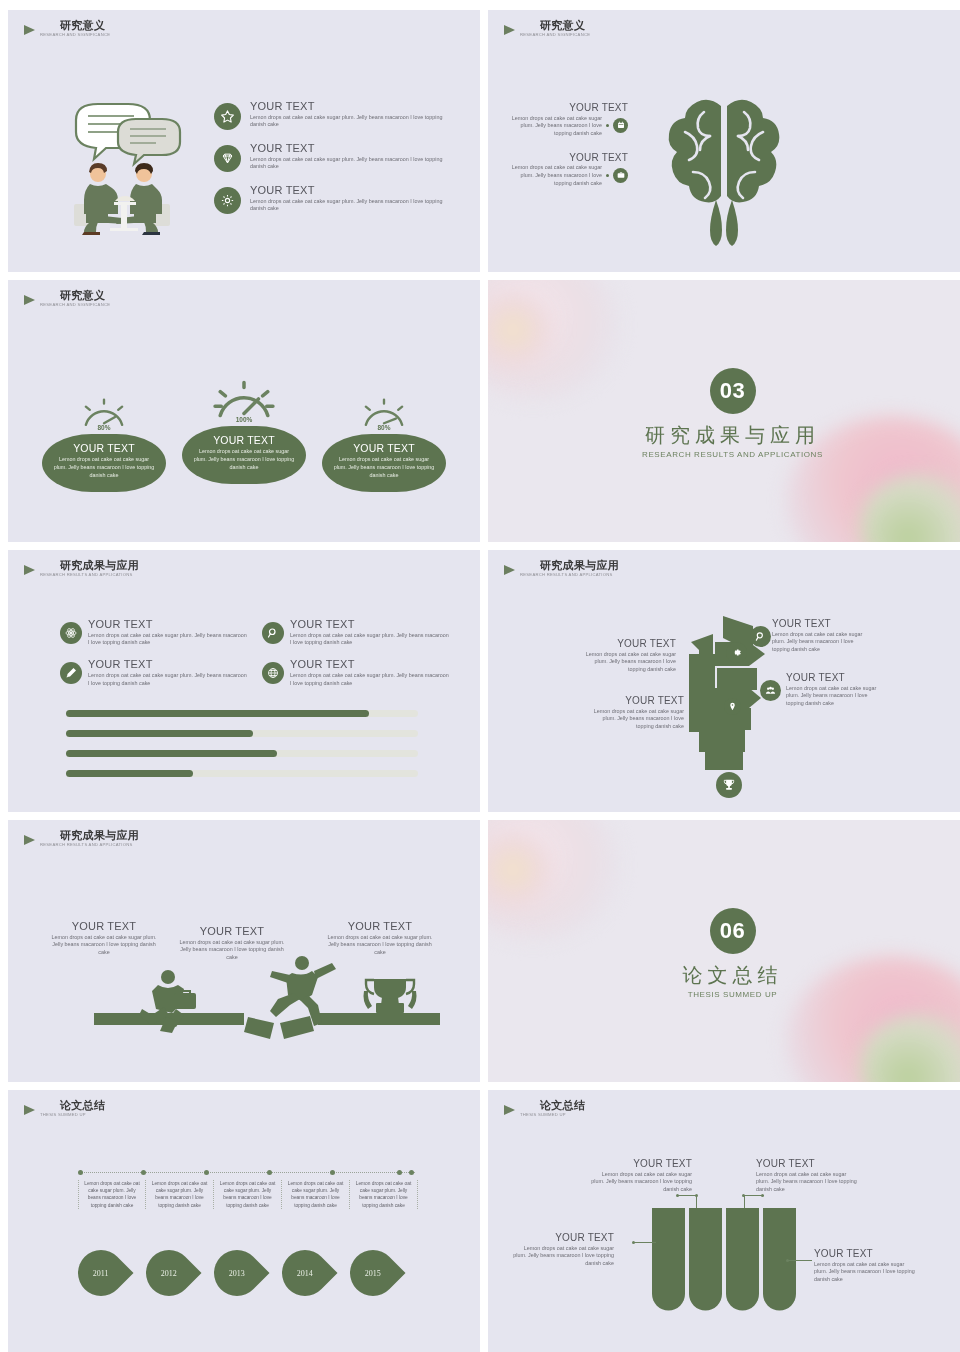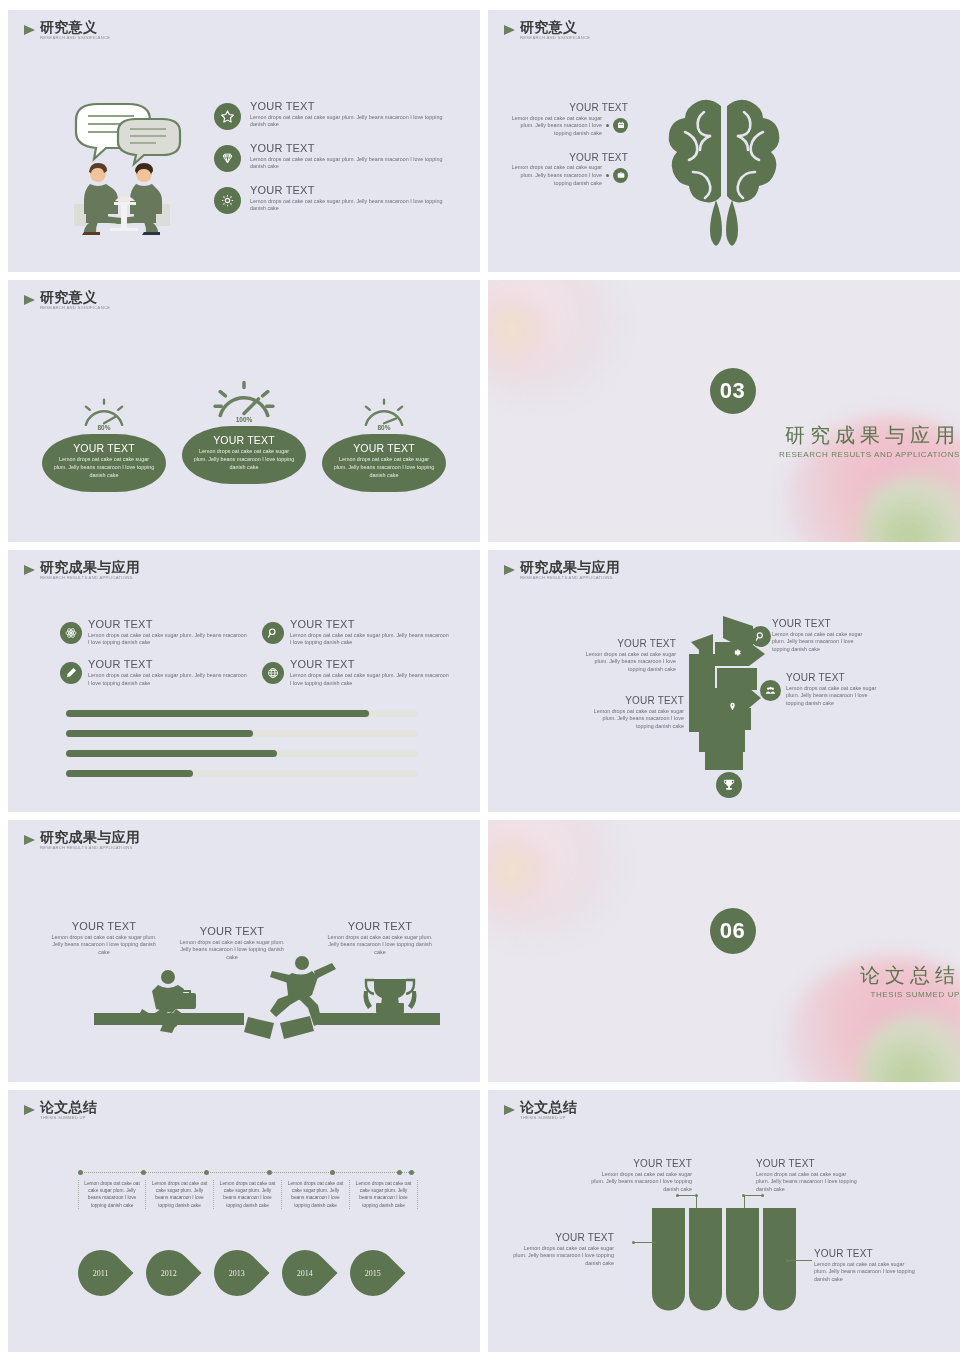--- a/index.html
+++ b/index.html
@@ -27,21 +27,21 @@
 
   
   .hdr { position: absolute; left: 16px; top: 10px; display: flex; align-items: flex-start; gap: 5px; }
   .hdr .arw {
     width: 0; height: 0; margin-top: 5px;
     border-top: 5px solid transparent;
     border-bottom: 5px solid transparent;
     border-left: 11px solid #6c7f60;
   }
   .hdr-tx { line-height: 1.05; }
-  .hdr-cn { font-size: 14px; font-weight: bold; color: #3a3a3a; letter-spacing: .3px; }
+  .hdr-cn { font-size: 11px; font-weight: bold; color: #3a3a3a; letter-spacing: .3px; margin-left: 20px; }
   .hdr-en { font-size: 4.2px; color: #8e8e94; letter-spacing: .25px; margin-top: 1.5px; }
 
   
   .ytitle { font-size: 11px; color: #55555c; letter-spacing: .2px; line-height: 1.1; }
   .ybody  { font-size: 5.4px; color: #6e6e76; line-height: 1.45; margin-top: 1.5px; }
 
   .circ-ico {
     border-radius: 50%; background: #5d7450;
     display: flex; align-items: center; justify-content: center;
     color: #fff; flex: none;
@@ -69,21 +69,21 @@
   .s3-card {
     margin-top: 3px; width: 124px; padding: 9px 10px 12px;
     background: #5d7450; border-radius: 58px/34px; text-align: center;
   }
   .s3-card .ytitle { color: #fff; font-size: 10.5px; }
   .s3-card .ybody { color: #e6ebe2; font-size: 5.4px; }
 
   
   .sec { background: #eae7ee; }
   .sec .blob { position: absolute; filter: blur(9px); border-radius: 50%; }
-  .sec-inner { position: absolute; left: 17px; right: 0; top: 88px; text-align: right; }
+  .sec-inner { position: absolute; left: 17px; right: 0; top: 88px; text-align: center; }
   .sec-num {
     width: 46px; height: 46px; border-radius: 50%; background: #5d7450;
     color: #fff; font-size: 22px; font-weight: bold; letter-spacing: .5px;
     display: flex; align-items: center; justify-content: center; margin: 0 auto;
   }
   .sec-cn { font-size: 20px; color: #5d7450; letter-spacing: 5px; margin-top: 8px; font-weight: 500; }
   .sec-en { font-size: 8px; color: #6d8260; letter-spacing: .6px; margin-top: 1px; }
 
   
   .s5-grid { position: absolute; left: 52px; top: 68px; width: 390px; display: grid; grid-template-columns: 1fr 1fr; column-gap: 14px; row-gap: 11px; }

